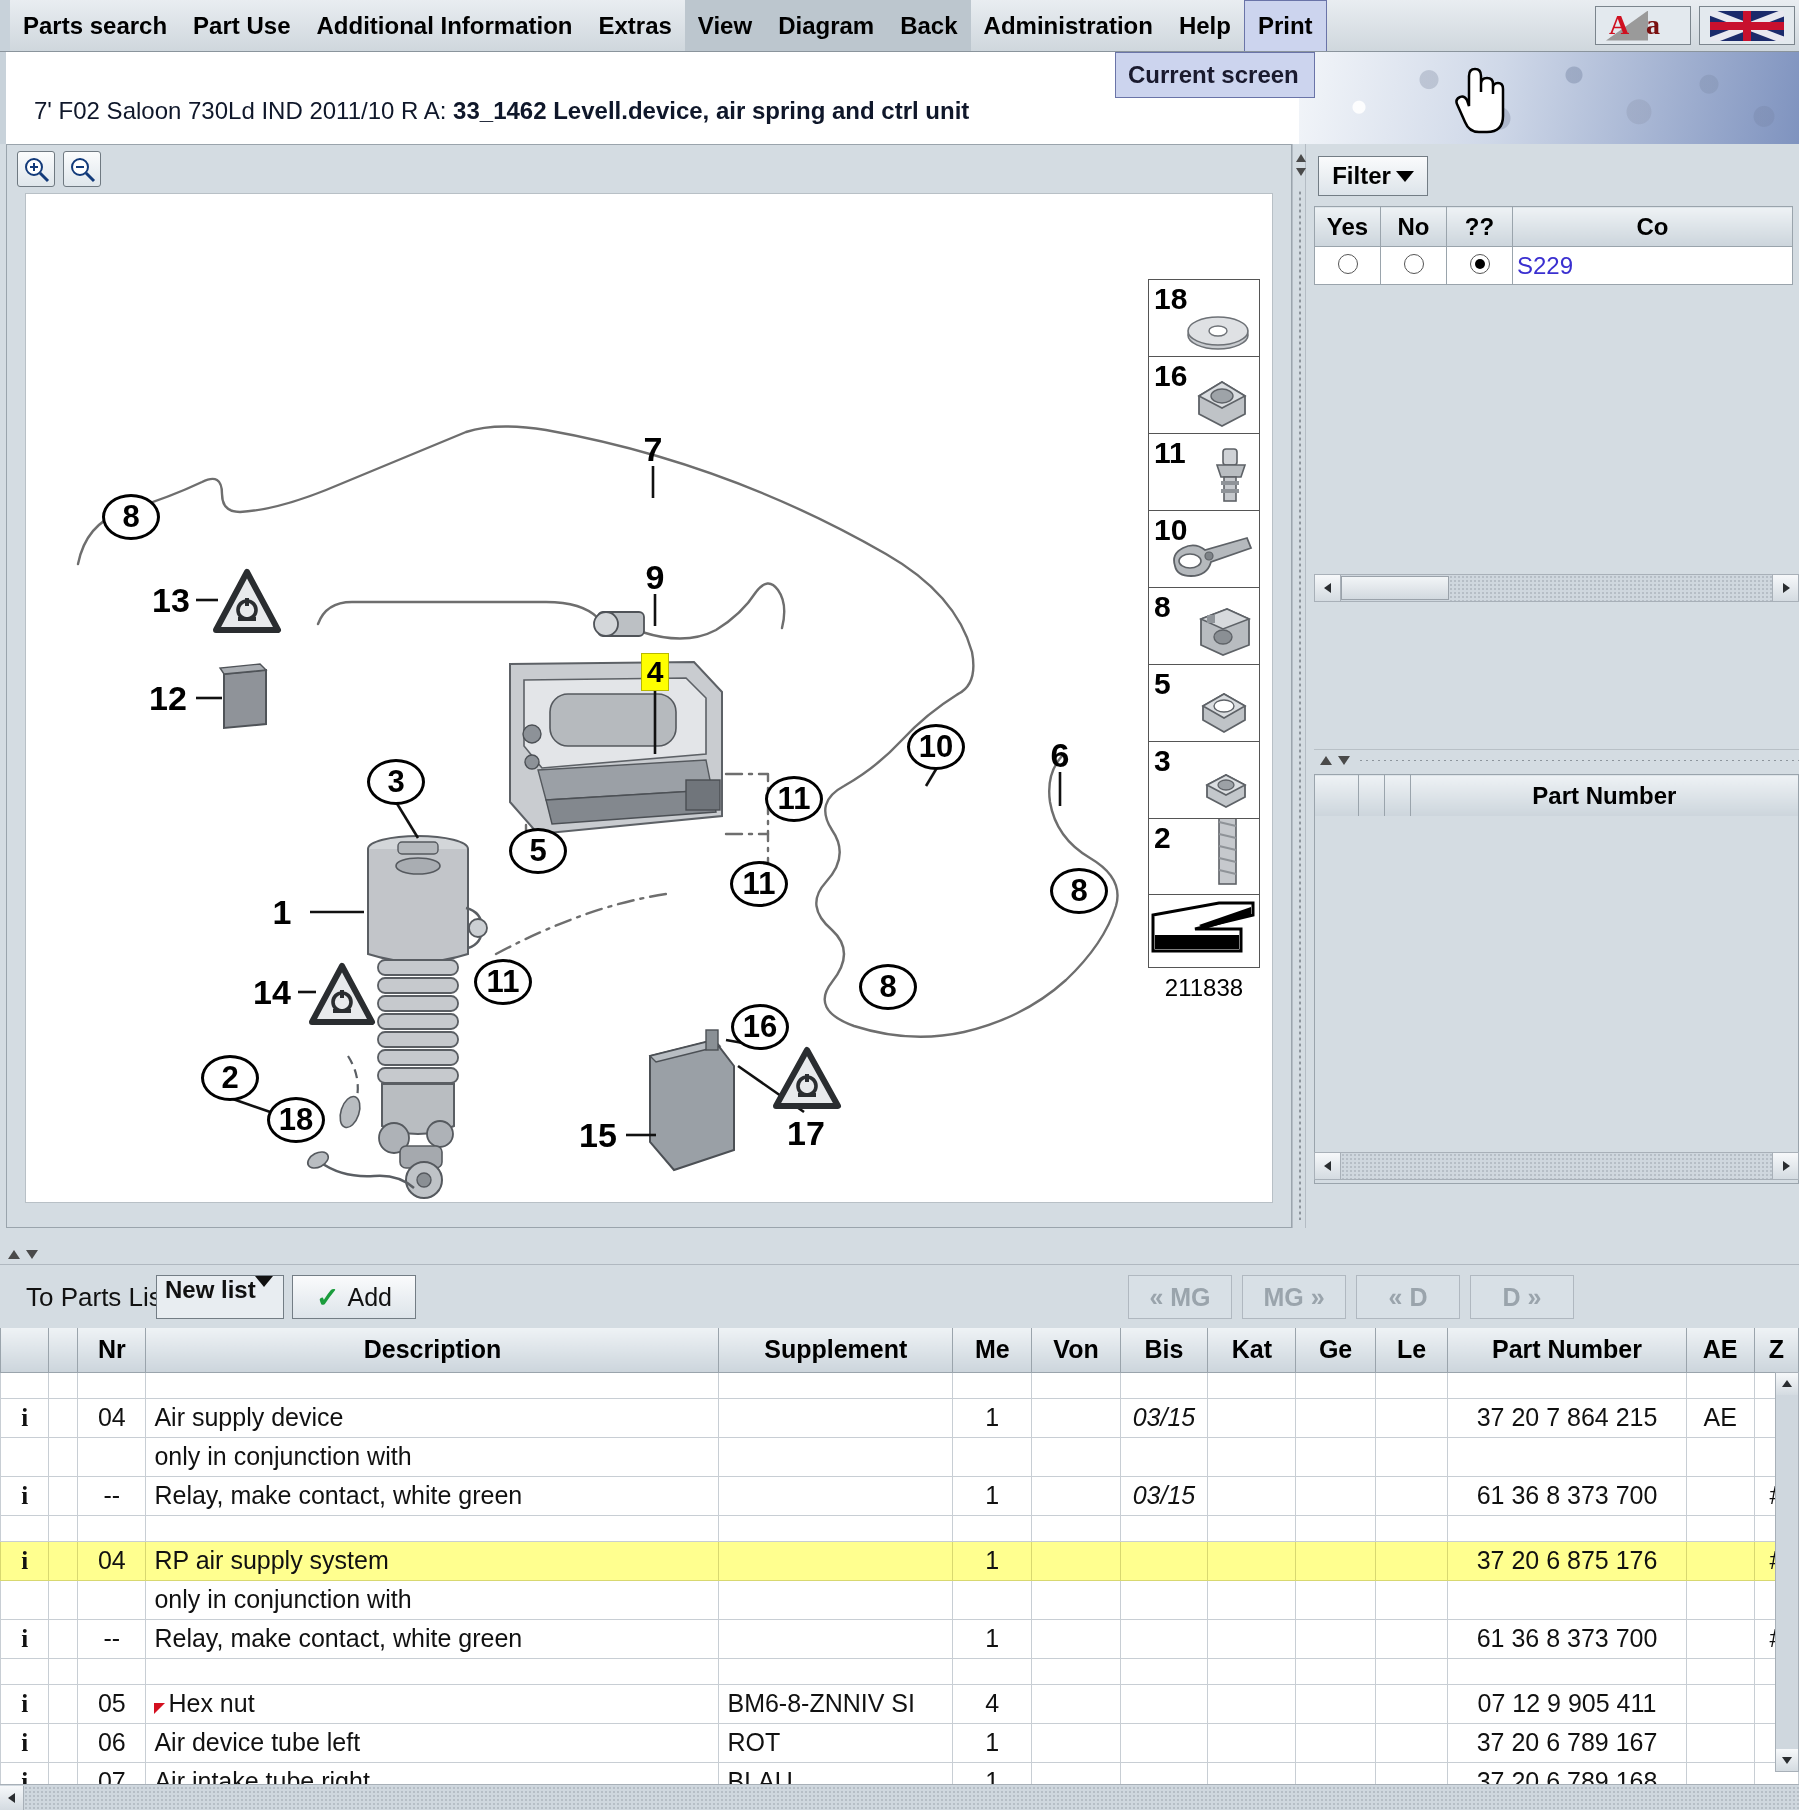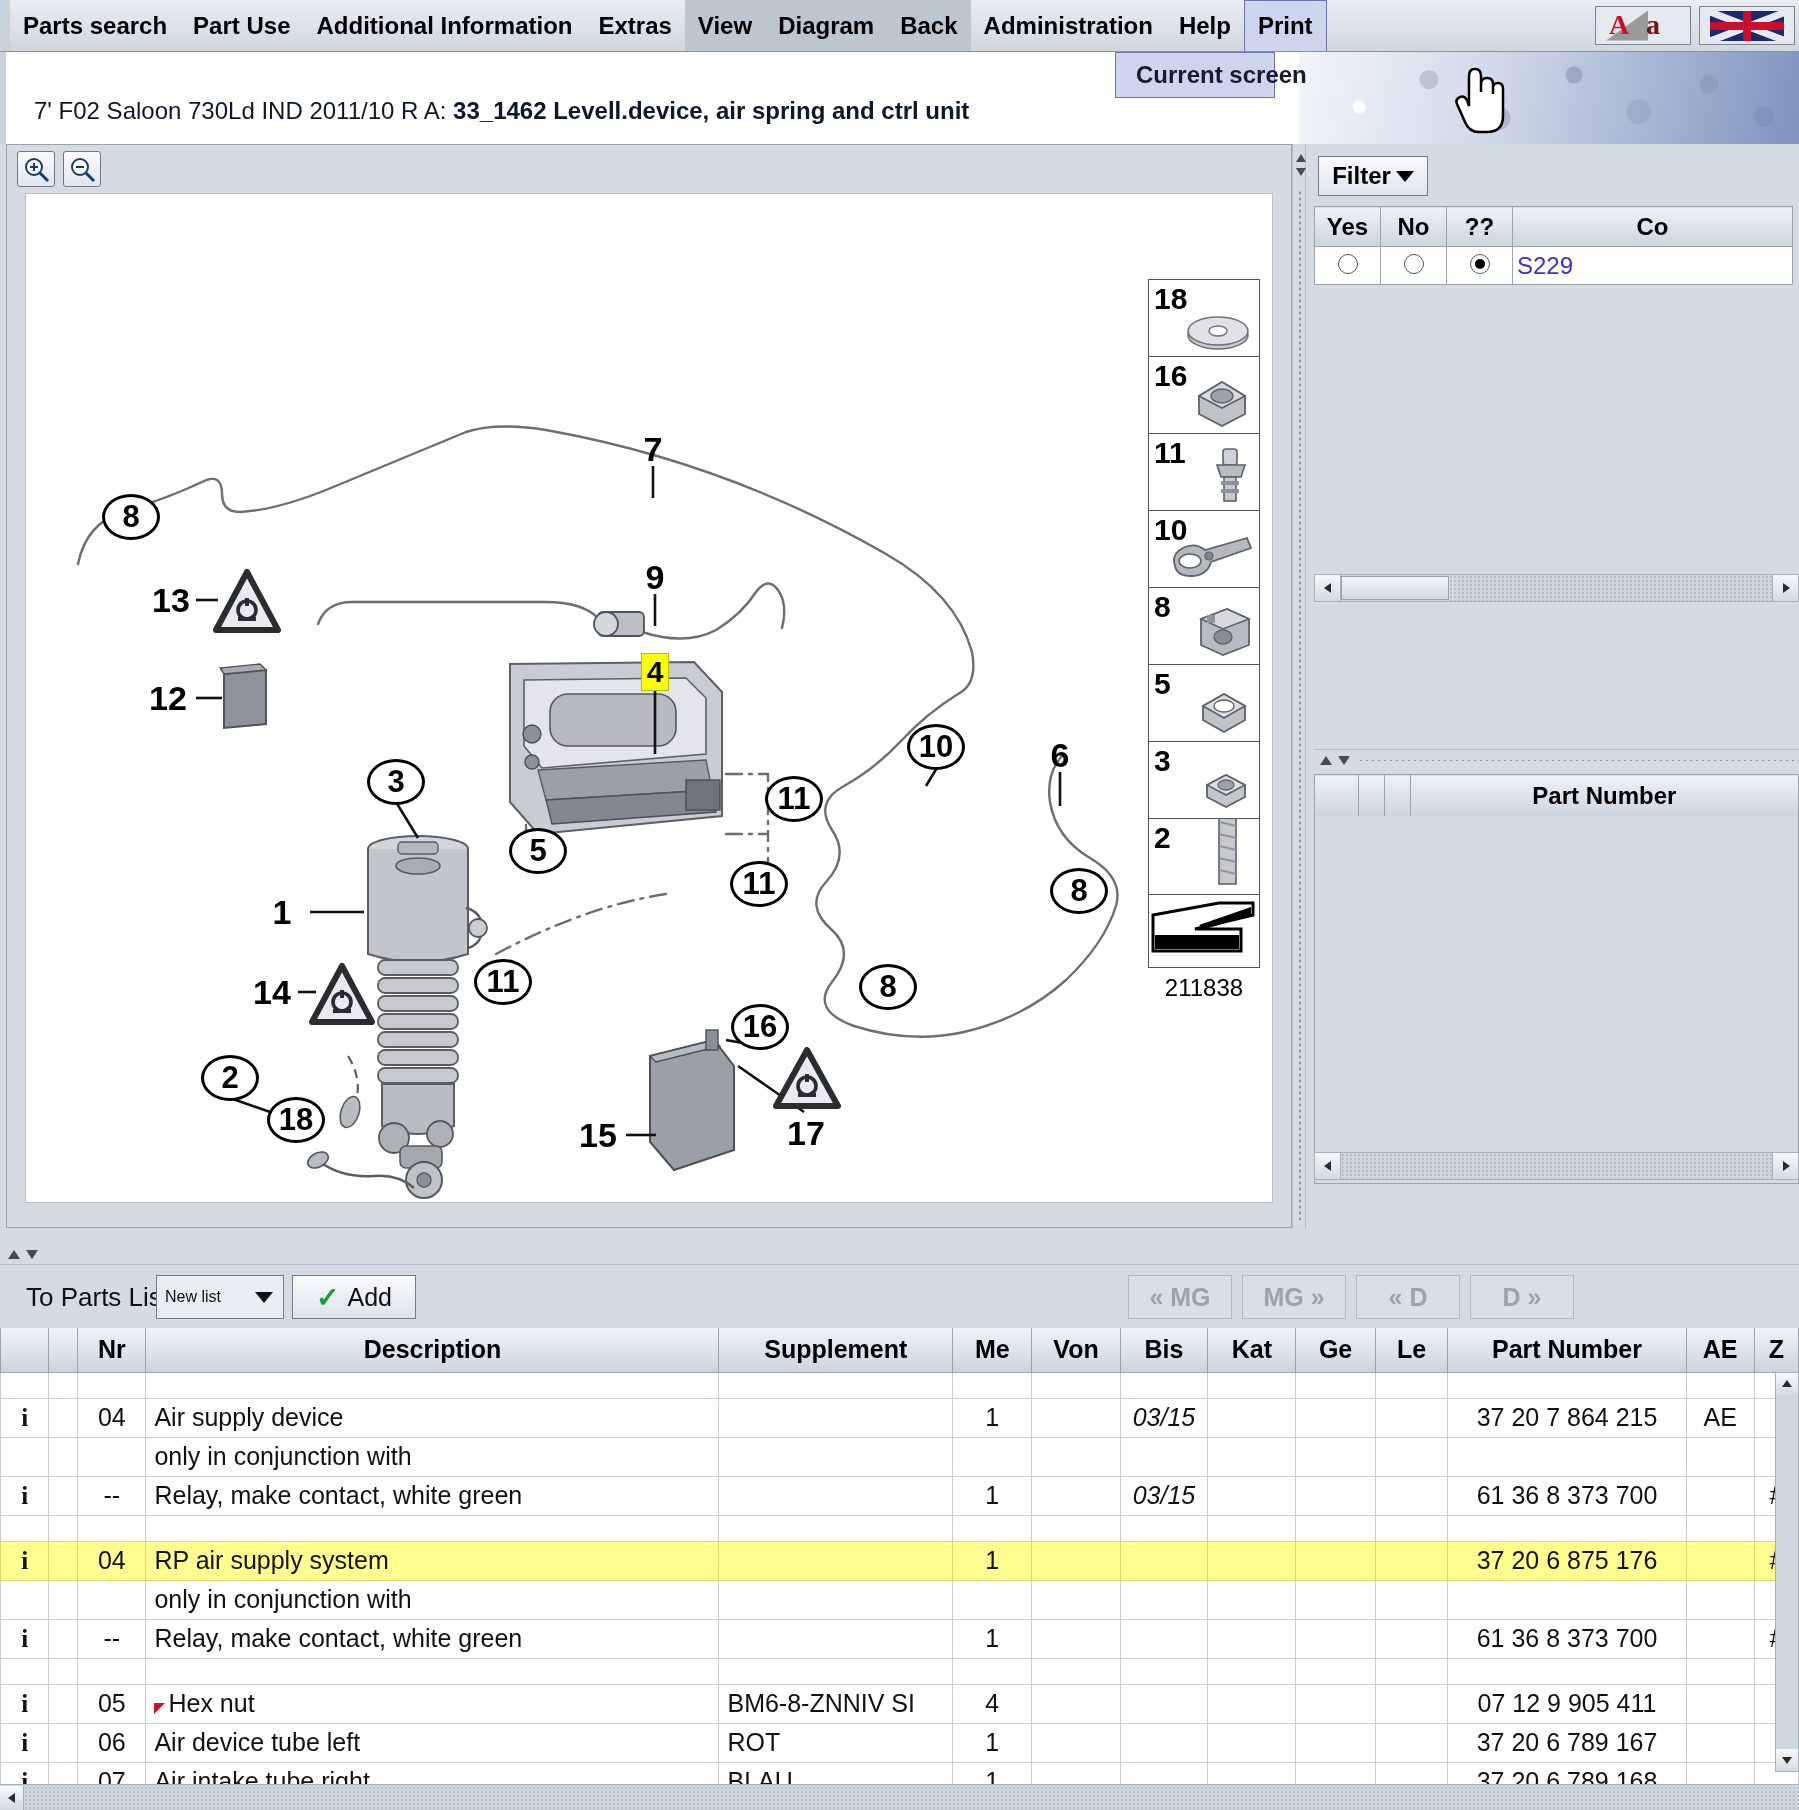--- a/index.html
+++ b/index.html
@@ -46,22 +46,22 @@
   .flag-icon { width:74px; height:30px; position:relative; overflow:hidden;
      background:#1b2a6b; }
   .flag-icon i { position:absolute; background:#e8e8f0; }
   .flag-icon .d1 { left:-10px; top:12px; width:96px; height:7px; transform:rotate(21deg); }
   .flag-icon .d2 { left:-10px; top:12px; width:96px; height:7px; transform:rotate(-21deg); }
   .flag-icon .h  { left:0; top:11px; width:74px; height:8px; background:#c8102e; }
   .flag-icon .v  { left:33px; top:0; width:8px; height:30px; background:#c8102e; }
 
   
   #print-menu {
-    position:absolute; left:1115px; top:52px; width:160px;
-    background:#ccd4ee; border:1px solid #6a74a8; z-index:55;padding-left:8px;
+    position:absolute; left:1115px; top:52px; width:200px;
+    background:#ccd4ee; border:1px solid #6a74a8; z-index:55;
   }
   #print-menu .pm-item {
     font-size:24px; font-weight:bold; color:#1a1a2e;
     padding:8px 12px; white-space:nowrap;
   }
 
   
   #header {
     position:absolute; left:0; top:52px; width:1799px; height:92px;
     background:#ffffff; overflow:hidden;
@@ -244,22 +244,22 @@
   #bottom-toolbar {
     position:absolute; left:0; top:1264px; width:1799px; height:64px;
     background:#d4dce2; border-top:1px solid #b0b8c0;
   }
   #tpl-label {
     position:absolute; left:26px; top:17px; font-size:26px; color:#111;
   }
   #list-select {
     position:absolute; left:156px; top:10px; width:128px; height:44px;
     border:1px solid #737d85; background:#e8edf1;
-    display:flex; align-items:center; padding:0 8px; gap:6px;
-    font-size:16px; color:#111;
+    display:flex; align-items:flex-start; padding:0 8px; gap:6px;
+    font-size:24px; color:#111;font-weight:bold;
   }
   #list-select .caret { position:absolute; right:10px;
     width:0;height:0;border-left:9px solid transparent;
     border-right:9px solid transparent;border-top:11px solid #111; }
   #add-btn {
     position:absolute; left:292px; top:10px; width:124px; height:44px;
     border:1px solid #737d85; background:linear-gradient(#fafbfc,#dde4ea);
     display:flex; align-items:center; justify-content:center; gap:8px;
     font-size:25px; color:#111;
   }

